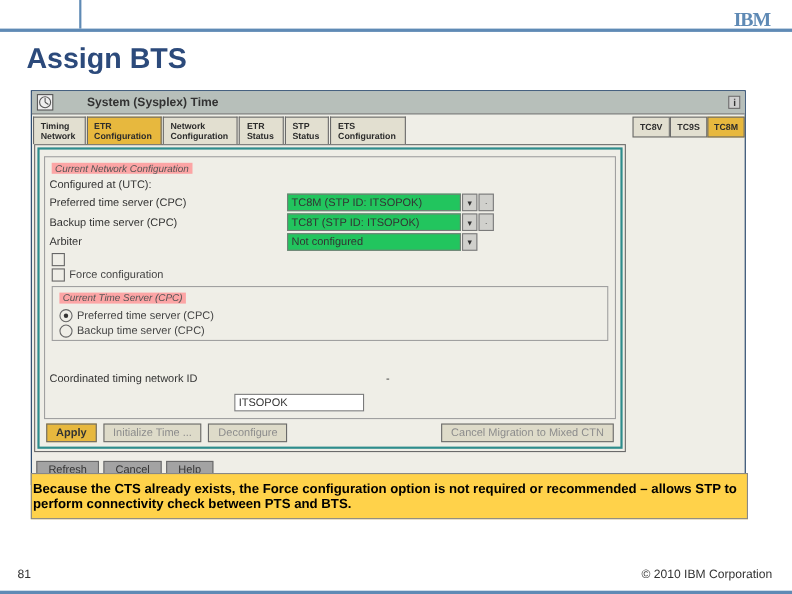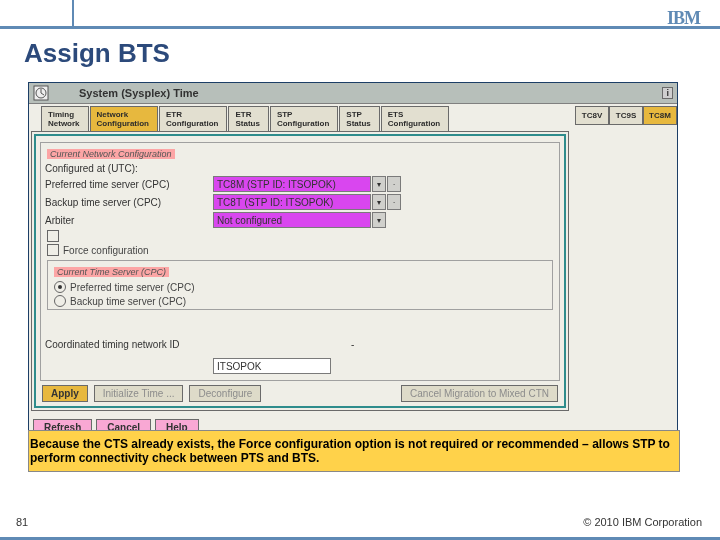--- a/index.html
+++ b/index.html
@@ -12,44 +12,44 @@
 .win{border:1px solid #1c3e66;background:#efeee7;}
 .win-hdr{background:#b7bfba;display:flex;align-items:center;padding:2px 4px;border-bottom:1px solid #808080;font-size:11px;font-weight:bold;color:#323232;gap:24px;}
 .hdr-ic{width:16px;height:16px;margin-right:6px;}
 .hdr-sp{flex:1;}
 .hdr-btn{border:1px solid #6a6a6a;background:#cfcfcf;font-size:9px;padding:0 3px;color:#333;}
 .body{display:flex;align-items:flex-start;}
 .tabcol{display:flex;flex-direction:row;margin-left:4px;margin-top:2px;}
 .vtab{width:32px;text-align:center;font-size:8px;font-weight:bold;padding:4px 0;border:1px solid #6a6a6a;background:#e2dfd0;color:#2c2c2c;margin-bottom:1px;}
 .vtab.active{background:#e7b83e;}
 .main{padding:0 0 4px 0;}
-.tabs{display:flex;gap:1px;margin:2px 2px 0 12px;}
+.tabs{display:flex;gap:1px;margin:2px 2px 0 1px;}
 .tab{font-size:8px;line-height:9px;color:#2c2c2c;background:#e2dfd0;border:1px solid #6a6a6a;border-bottom:none;padding:3px 8px 3px 6px;white-space:pre;font-weight:bold;}
 .tabs .tab:nth-child(2){background:#e7b83e;}
 .work{border:1px solid #6a6a6a;margin:0 2px;background:#efeee7;padding:2px;}
 .teal{border:2px solid #2e8c8c;padding:4px;}
 .fs{border:1px solid #a0a0a0;margin:2px 0;}
 .fs-lbl{font-size:9px;color:#555;font-style:italic;margin:-6px 0 2px 6px;background:#fca5a5;display:inline-block;padding:0 3px;}
 .row{display:flex;align-items:center;font-size:10px;color:#333;margin:2px 4px;}
 .lab{width:168px;}
 .sel{display:flex;align-items:center;}
-.sel-box{border:1px solid #7a7a7a;background:#d946ef;width:150px;height:14px;font-size:10px;padding:0 3px;display:flex;align-items:center;}
+.sel-box{border:1px solid #7a7a7a;background:#22c55e;width:150px;height:14px;font-size:10px;padding:0 3px;display:flex;align-items:center;margin-left:48px;}
 .sel-arr{border:1px solid #7a7a7a;background:#d0d0cc;width:12px;height:14px;font-size:8px;display:flex;align-items:center;justify-content:center;margin-left:1px;}
 .mini{width:12px;}
 .chk{display:flex;align-items:center;font-size:10px;color:#444;margin:2px 6px;}
 .chk-b{width:10px;height:10px;border:1px solid #666;margin-right:4px;}
 .rad{width:10px;height:10px;border:1px solid #666;border-radius:50%;margin-right:4px;display:flex;align-items:center;justify-content:center;}
 .rad.on::after{content:"";width:4px;height:4px;background:#333;border-radius:50%;}
 .txt{border:1px solid #7a7a7a;background:#fff;width:110px;height:14px;font-size:10px;padding:0 3px;display:inline-flex;align-items:center;margin-top:44px;}
 .btnrow{display:flex;gap:6px;margin:4px 2px 0 2px;}
 .btn{border:1px solid #6a6a6a;background:#dedbc9;font-size:10px;padding:2px 8px;color:#333;}
 .btn.apply{background:#e7b83e;font-weight:bold;}
 .btn.dis{color:#8c8c8c;}
 .foot{display:flex;gap:4px;margin:4px 4px;}
-.foot .btn{background:#f9a8d4;padding:2px 10px;font-weight:bold;}
+.foot .btn{background:#a3a3a3;padding:2px 10px;}
 .callout{position:absolute;left:28px;top:430px;width:648px;background:#ffd24a;border:1px solid #888;padding:6px 1px;font-size:12px;font-weight:bold;color:#000;line-height:14px;}
 .pgnum{position:absolute;left:16px;bottom:12px;font-size:11px;color:#333;}
 .copy{position:absolute;right:18px;bottom:12px;font-size:11px;color:#333;}
 .bborder{position:absolute;left:0;right:0;bottom:0;height:3px;background:#5f8ab5;}
 </style>
 </head>
 <body>
 
 <div class="slide">
   <div class="vsep"></div>
@@ -68,28 +68,26 @@
        <span>System (Sysplex) Time</span>
        <span class="hdr-sp"></span>
        <span class="hdr-btn">i</span>
      </div>
      <div class="body">
       <div style="flex:1">
        <div class="main">
         <div class="tabs">
          <div class="tab"><span>Timing</span>
 <span>Network</span></div>
+         <div class="tab"><span>ETR</span>
+<span>Configuration</span></div>
          <div class="tab"><span>Network</span>
 <span>Configuration</span></div>
          <div class="tab"><span>ETR</span>
-<span>Configuration</span></div>
-         <div class="tab"><span>ETR</span>
 <span>Status</span></div>
-         <div class="tab"><span>STP</span>
-<span>Configuration</span></div>
          <div class="tab"><span>STP</span>
 <span>Status</span></div>
          <div class="tab"><span>ETS</span>
 <span>Configuration</span></div>
         </div>
         <div class="work">
          <div class="teal">
           <div class="fs">
            <div class="fs-lbl">Current Network Configuration</div>
            <div class="row">

